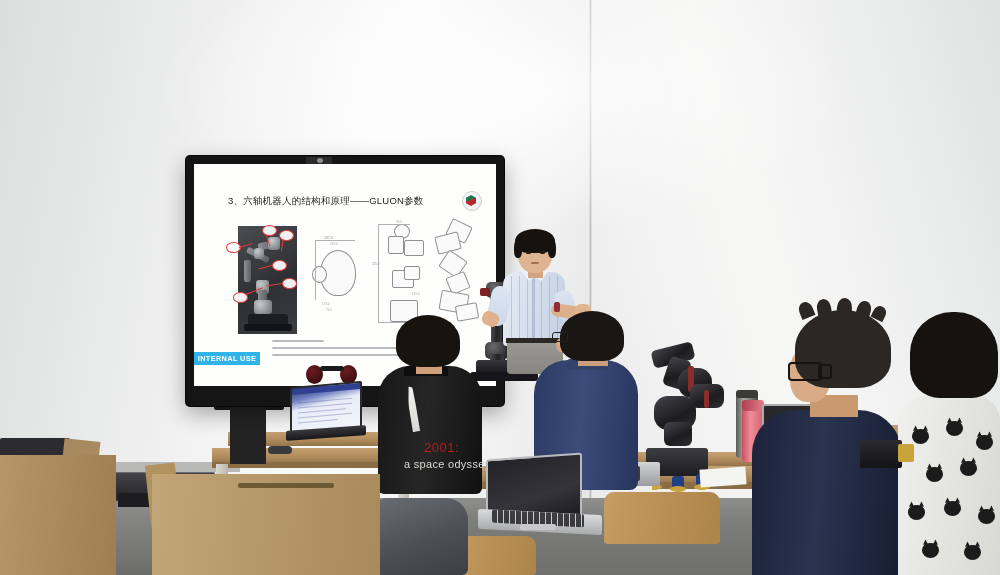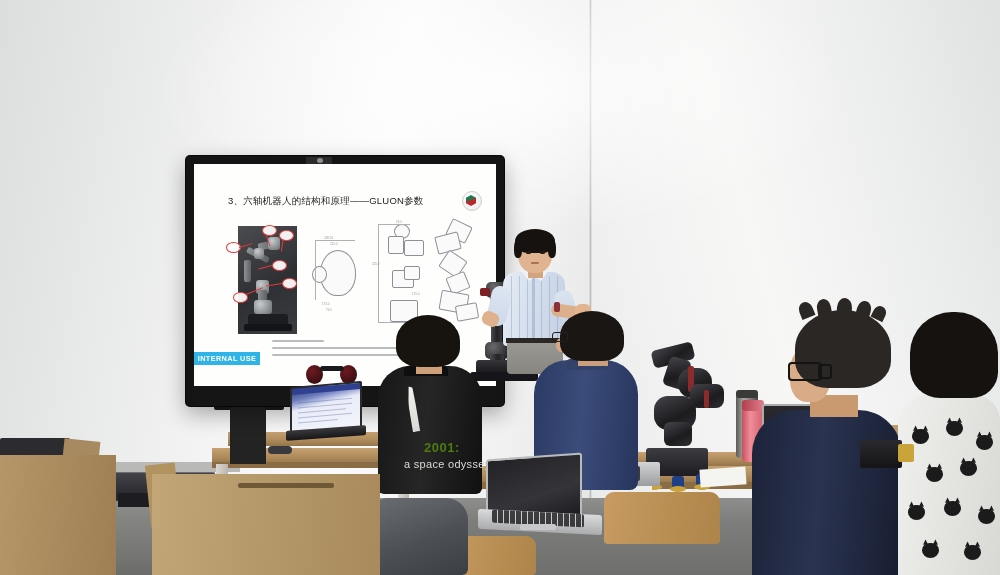--- a/index.html
+++ b/index.html
@@ -112,22 +112,22 @@
   
   #m1-hair{left:396px;top:315px;width:64px;height:52px;background:#17130f;
     border-radius:50% 50% 36% 36%;}
   #m1-neck{left:416px;top:358px;width:26px;height:16px;background:#cf9f7a;}
   #m1-body{left:378px;top:366px;width:104px;height:128px;
     background:linear-gradient(96deg,#171717,#262626 46%,#111);border-radius:32px 32px 6px 6px;}
   #m1-collar{left:404px;top:364px;width:44px;height:12px;background:#0e0e0e;border-radius:40% 40% 0 0;}
   #tshirt-graphic{left:403px;top:386px;width:20px;height:46px;
     background:linear-gradient(180deg,#f2f2f0,#d8d8d4);
     clip-path:polygon(42% 0,60% 4%,66% 40%,72% 100%,36% 100%,30% 40%);transform:rotate(-7deg);}
-  #tshirt-line1{left:424px;top:440px;width:46px;height:14px;color:#4d7c0f;
-    font-size:13px;font-weight:bold;letter-spacing:.5px;}
+  #tshirt-line1{left:424px;top:440px;width:46px;height:14px;color:#b91c1c;
+    font-size:13px;font-weight:normal;letter-spacing:.5px;}
   #tshirt-line2{left:404px;top:458px;width:96px;height:13px;color:#d9d9d4;
     font-size:11px;letter-spacing:.3px;}
 
   
   #m3-hair{left:795px;top:310px;width:96px;height:78px;background:#2a2724;
     border-radius:52% 52% 36% 36%;}
   .spike{position:absolute;background:#2a2724;border-radius:50% 50% 0 0;}
   #m3-face{left:790px;top:348px;width:40px;height:54px;background:#d9ab86;border-radius:40% 20% 40% 40%;}
   #m3-glasses{left:788px;top:362px;width:30px;height:15px;border:2px solid #141414;border-radius:4px;}
   #m3-neck{left:810px;top:395px;width:48px;height:22px;background:#c9996f;}

